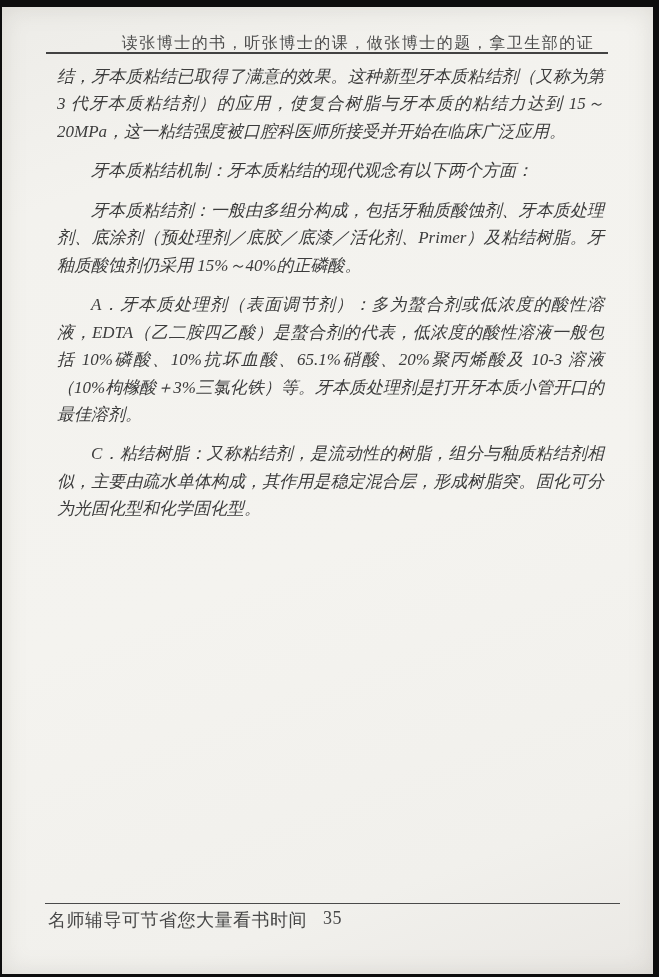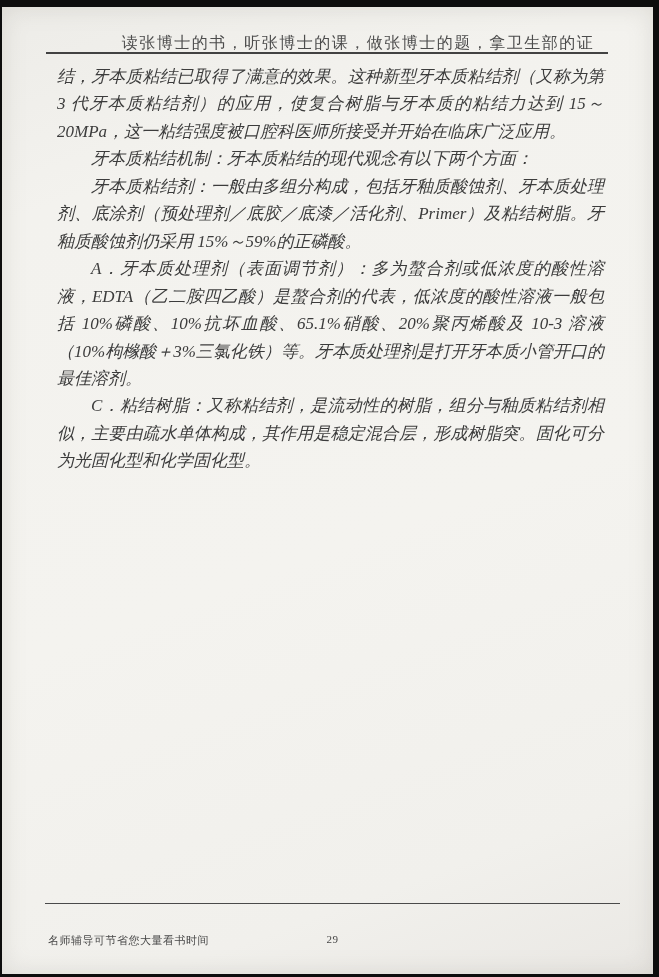--- a/index.html
+++ b/index.html
@@ -41,30 +41,30 @@
   }
   .content {
     position: absolute;
     top: 56px; left: 55px; width: 547px;
     font-size: 17px;
     line-height: 27.45px;
     text-align: justify;
     color: #3c3c3c;
   }
   .content p { margin: 0; padding: 0; font-style: italic; }
-  .content p.indent { text-indent: 2em; }
+  .content p.indent { text-indent: 2em; margin-top: 12px; }
   .footer-rule {
     position: absolute;
     top: 896px; left: 43px; width: 575px;
     border-top: 1.5px solid #4a4a4a;
   }
   .footer-row {
     position: absolute;
-    top: 926px; left: 43px; width: 575px; height: 18px;
-    font-size: 11px;
+    top: 901px; left: 43px; width: 575px; height: 18px;
+    font-size: 18px;
     color: #474747;
     letter-spacing: 0.5px;
     text-decoration: underline;
   }
   .footer-left { position: absolute; left: 3px; top: 0; }
   .footer-page { position: absolute; left: 50%; transform: translateX(-50%); top: 0; }
   .footer-contact { position: absolute; right: 0; top: 0; white-space: nowrap; }
   .footer-contact .online { margin-left: 16px; }
 </style>
 </head>
@@ -77,26 +77,26 @@
   <div class="edge edge-right"></div>
 
   <div class="paper">
 
     <div class="slogan">读张博士的书，听张博士的课，做张博士的题，拿卫生部的证</div>
     <div class="header-rule"></div>
 
     <div class="content">
       <p>结，牙本质粘结已取得了满意的效果。这种新型牙本质粘结剂（又称为第 3 代牙本质粘结剂）的应用，使复合树脂与牙本质的粘结力达到 15～20MPa，这一粘结强度被口腔科医师所接受并开始在临床广泛应用。</p>
       <p class="indent">牙本质粘结机制：牙本质粘结的现代观念有以下两个方面：</p>
-      <p class="indent">牙本质粘结剂：一般由多组分构成，包括牙釉质酸蚀剂、牙本质处理剂、底涂剂（预处理剂／底胶／底漆／活化剂、Primer）及粘结树脂。牙釉质酸蚀剂仍采用 15%～59%的正磷酸。</p>
+      <p class="indent">牙本质粘结剂：一般由多组分构成，包括牙釉质酸蚀剂、牙本质处理剂、底涂剂（预处理剂／底胶／底漆／活化剂、Primer）及粘结树脂。牙釉质酸蚀剂仍采用 15%～40%的正磷酸。</p>
       <p class="indent">A．牙本质处理剂（表面调节剂）：多为螯合剂或低浓度的酸性溶液，EDTA（乙二胺四乙酸）是螯合剂的代表，低浓度的酸性溶液一般包括 10%磷酸、10%抗坏血酸、65.1%硝酸、20%聚丙烯酸及 10-3 溶液（10%枸橼酸＋3%三氯化铁）等。牙本质处理剂是打开牙本质小管开口的最佳溶剂。</p>
       <p class="indent">C．粘结树脂：又称粘结剂，是流动性的树脂，组分与釉质粘结剂相似，主要由疏水单体构成，其作用是稳定混合层，形成树脂突。固化可分为光固化型和化学固化型。</p>
 
     </div>
 
     <div class="footer-rule"></div>
     <div class="footer-row">
       <span class="footer-left">名师辅导可节省您大量看书时间</span>
-      <span class="footer-page">29</span>
+      <span class="footer-page">35</span>
     </div>
 
   </div>
 </div>
 
 </body></html>

